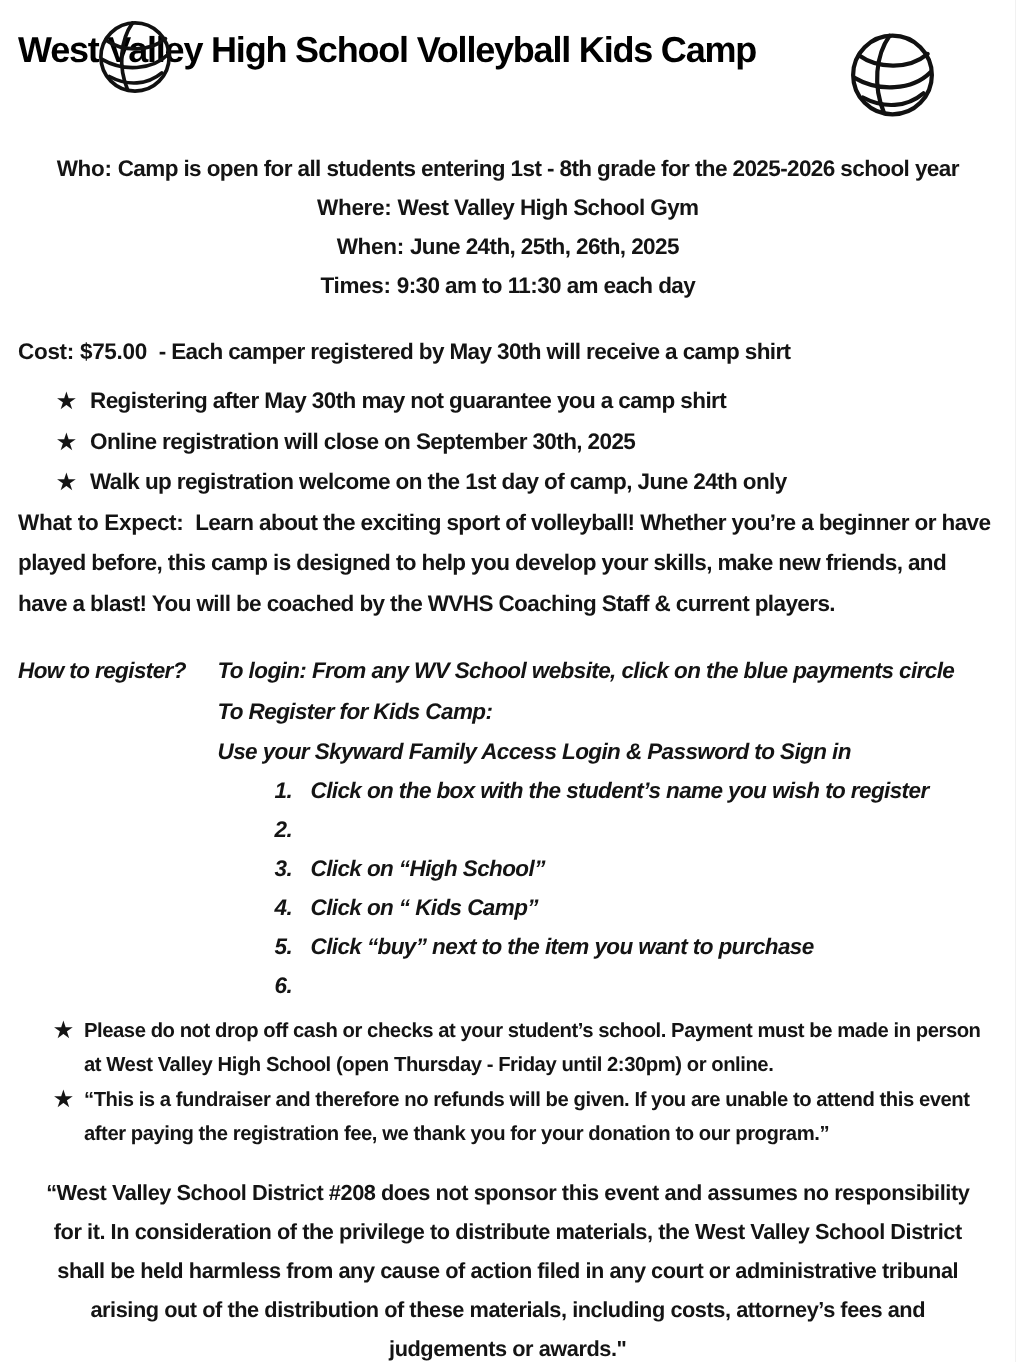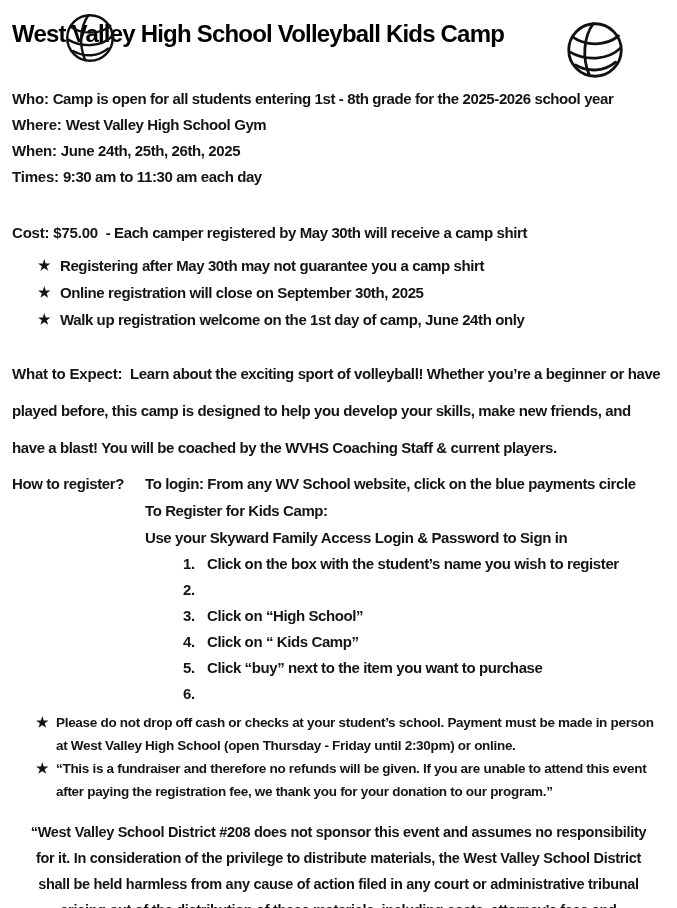--- a/index.html
+++ b/index.html
@@ -23,32 +23,32 @@
   .vb.left  { left: 52px; top: 4px; width: 52px; height: 52px; }
   .vb.right { right: 40px; top: 12px; width: 60px; height: 60px; }
   .title {
     text-align: left;
     font-size: 24px;
     letter-spacing: -0.8px;
     padding-top: 12px;
     color: #000;
   }
   
-  .info { margin-top: 2px; }
+  .info { margin-top: 16px; text-align: center; }
   .line { font-size: 15px; line-height: 26px; }
   .lbl { font-weight: 700; letter-spacing: -0.2px; margin-right: 4px; }
   
-  .cost { margin-top: 30px; }
+  .cost { margin-top: 18px; }
   .bullets { margin-top: 6px; }
   .bullet { display: flex; font-size: 15px; line-height: 27px; padding-left: 26px; }
   .star { width: 22px; flex: 0 0 22px; font-size: 14px; }
   
-  .para { margin-top: 22px; font-size: 15px; line-height: 37px; }
+  .para { font-size: 15px; line-height: 27px; }
   
-  .register { margin-top: 4px; display: flex; }
+  .register { margin-top: 18px; display: flex; font-style: italic; }
   .reg-label { flex: 0 0 133px; font-size: 15px; line-height: 27px; }
   .reg-body { flex: 1; }
   .reg-line { font-size: 15px; line-height: 27px; }
   .steps { margin-top: 0; }
   .step { display: flex; font-size: 15px; line-height: 26px; padding-left: 38px; }
   .step-num { width: 24px; flex: 0 0 24px; }
   
   .notes { margin-top: 4px; }
   .note { display: flex; font-size: 13.5px; line-height: 23px; padding-left: 24px; letter-spacing: -0.3px; }
   .note .star { width: 20px; flex: 0 0 20px; }

